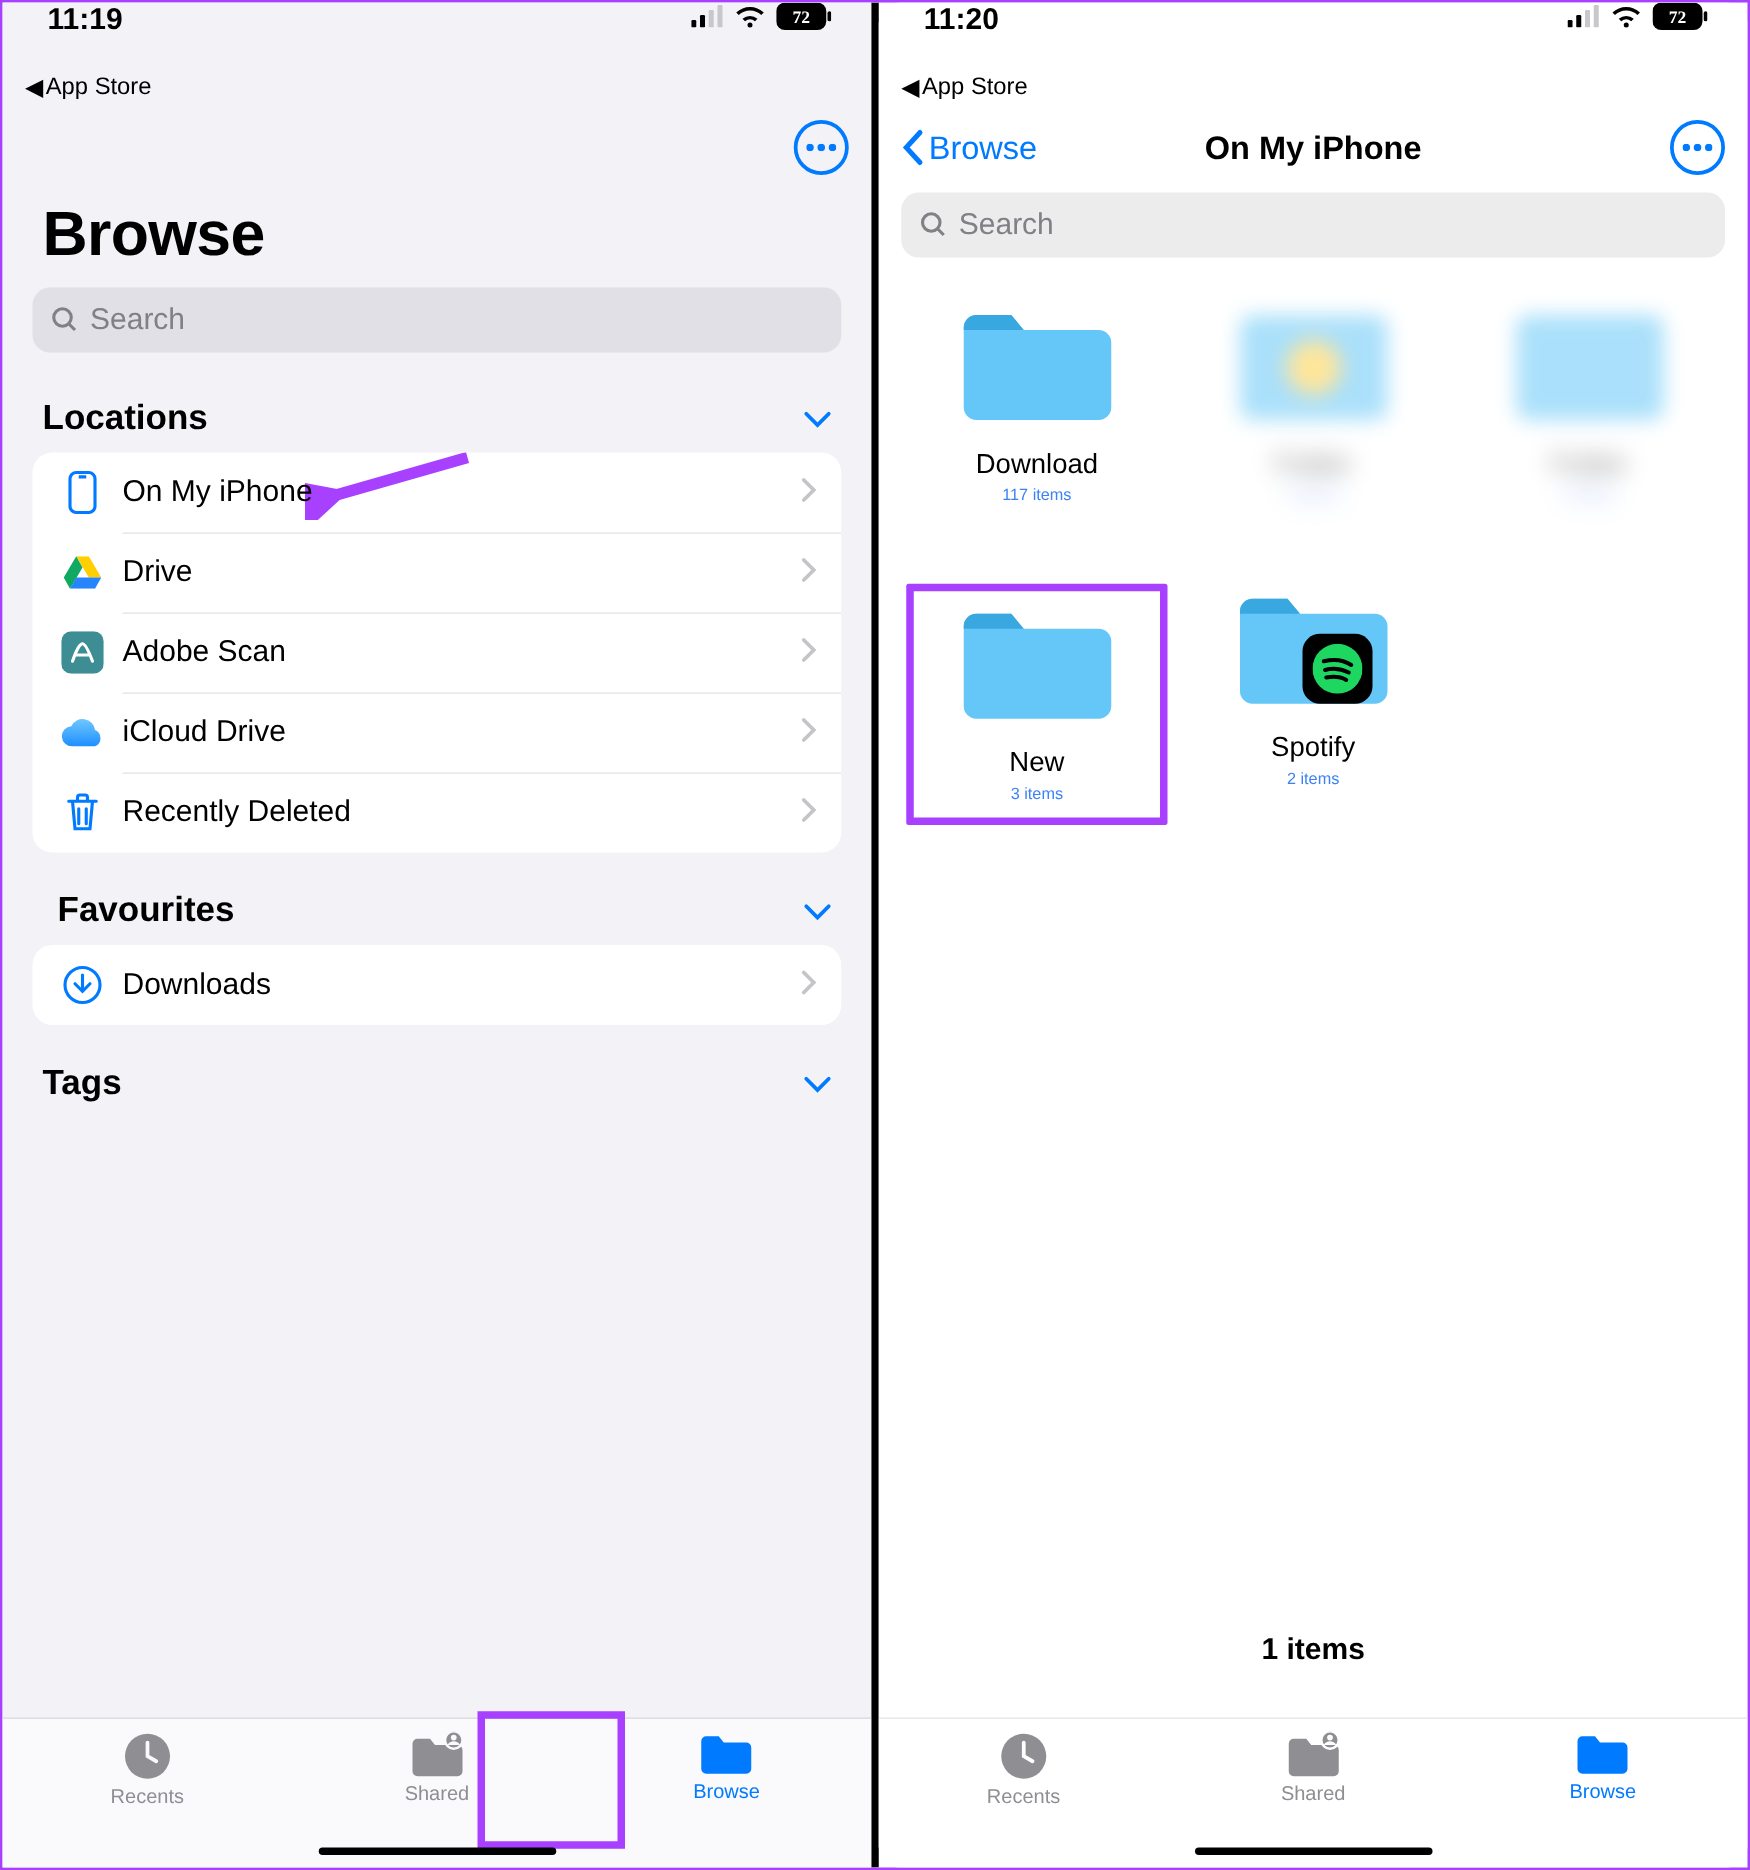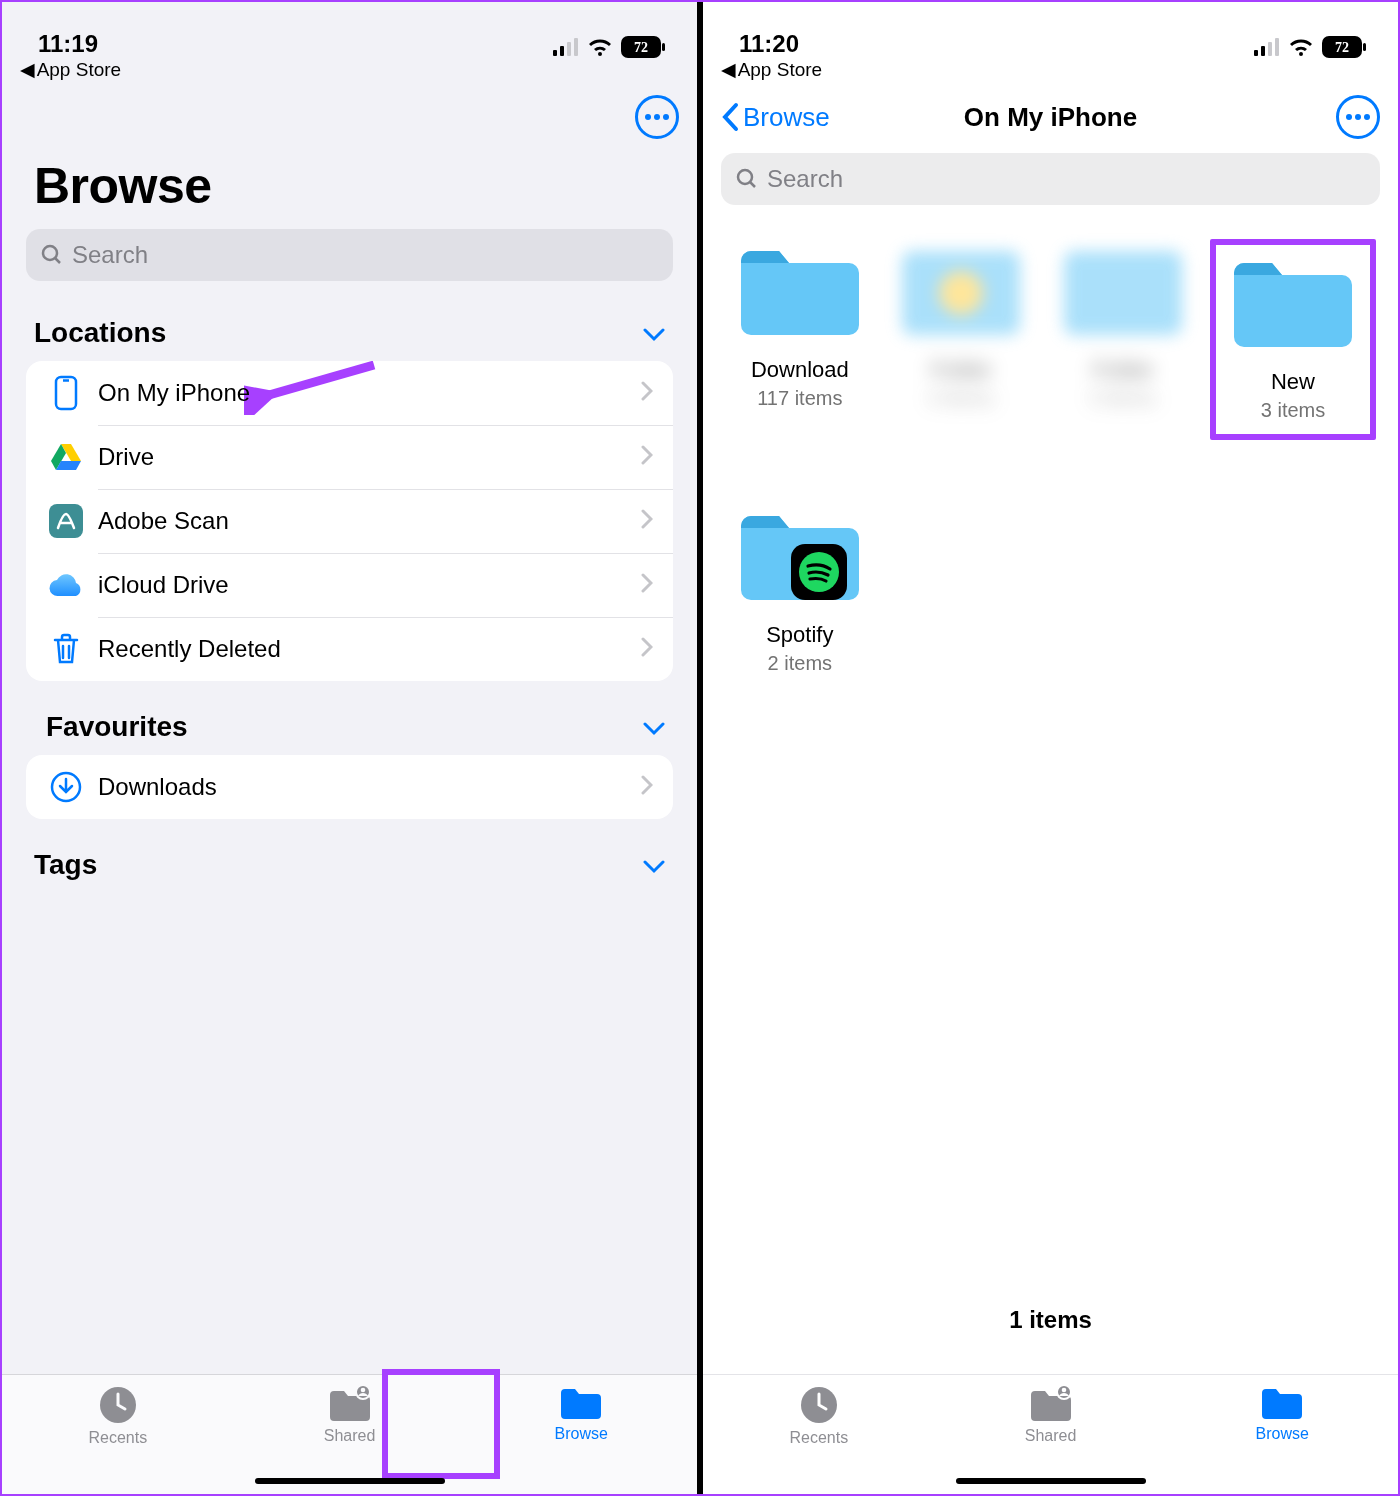--- a/index.html
+++ b/index.html
@@ -24,21 +24,21 @@
   .divider {
     width: 6px;
     background: #000;
     flex: 0 0 6px;
   }
 
   
   .statusbar {
     height: 56px;
     display: flex;
-    align-items: flex-end;
+    align-items: flex-start;
     justify-content: space-between;
     padding: 0 32px 0 36px;
     font-size: 24px;
     font-weight: 600;
   }
   .status-right { display: flex; align-items: center; gap: 8px; }
   .status-right svg { display:block; }
 
   .backto {
     padding: 0 18px 6px 18px;
@@ -135,31 +135,31 @@
   
   .arrow-annot{
     position:absolute;
     pointer-events:none;
   }
 
   
   .grid{
     padding: 10px 22px 0 22px;
     display:grid;
-    grid-template-columns: repeat(4, 1fr);
+    grid-template-columns: repeat(3, 1fr);
     column-gap: 12px;
     row-gap: 64px;
   }
   .folder{
     display:flex; flex-direction:column; align-items:center;
     position:relative;
   }
   .folder .thumb{ width:130px; height:100px; position:relative; }
   .folder .name{ margin-top:18px; font-size:22px; }
-  .folder .count{ color:#737373; font-size:20px; margin-top:4px; }
+  .folder .count{ color:#3b82f6; font-size:13px; margin-top:4px; }
   .blurred{ filter: blur(8px); opacity:.55; }
   .blurred .name,.blurred .count{ filter: blur(6px); }
   .folder .badge{
     position:absolute; width:56px; height:56px; border-radius:14px;
     right:18px; bottom:4px;
     display:flex; align-items:center; justify-content:center;
   }
   .spotify-badge{ background:#000; }
 
   .highlight-box{

